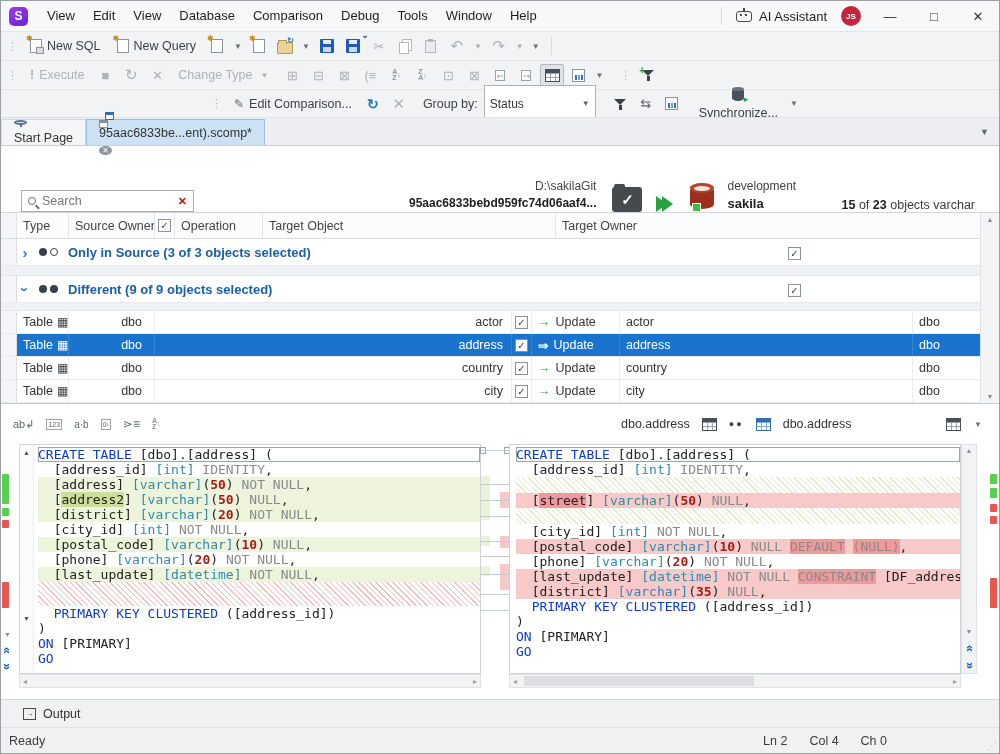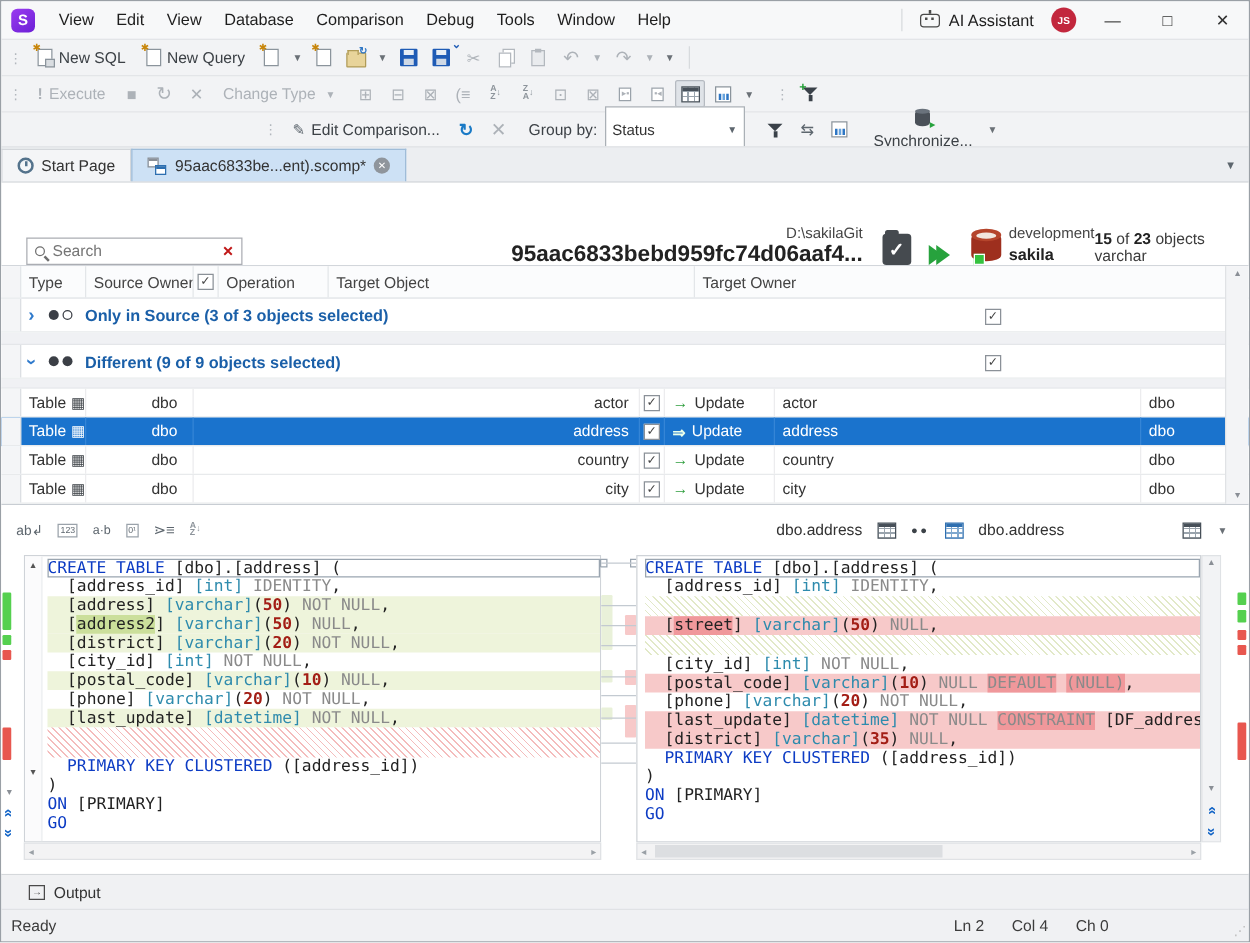--- a/index.html
+++ b/index.html
@@ -67,41 +67,41 @@
   .report::before { content:""; position:absolute; bottom:1px; left:2px; width:2px; height:5px; background:#2e76c4; box-shadow:3px 0 0 #69a4dd, 6px 0 0 #2e76c4; }
   .minidb { width:12px; height:13px; background:#4a5058; border-radius:6px/3px; position:relative; display:inline-block; }
   .minidb::before { content:""; position:absolute; top:-1px; left:0; width:12px; height:4px; border-radius:50%; background:#6a727c; }
   .minidb::after { content:"▸"; position:absolute; right:-4px; bottom:-3px; color:#27a23d; font-size:9px; }
   .combo { width:112px; height:37px; background:#fff; border:1px solid #aab0b6; display:flex; align-items:center; padding:0 5px; font-size:12px; color:#333; }
   .combo .ca { margin-left:auto; font-size:8px; color:#5d666e; }
   .blue-refresh { color:#1a7ac6; font-weight:bold; font-size:14px; }
 
   
   .tabstrip { height:28px; background:#eceef1; display:flex; align-items:flex-end; border-top:1px solid #e0e2e5; flex:0 0 auto; position:relative; }
-  .tab { height:26px; display:flex; align-items:center; gap:6px; padding:0 12px; font-size:12.5px; color:#333; border:1px solid #d4d7db; border-bottom:none; background:#f4f5f7; }
+  .tab { height:26px; display:flex; gap:6px; padding:0 12px; font-size:12.5px; color:#333; border:1px solid #d4d7db; border-bottom:none; background:#f4f5f7;flex-direction:column; }
   .tab.active { background:#cde1f5; border-color:#9fbcd8; }
   .sp-icon { width:13px; height:13px; border:2px solid #54738c; border-radius:50%; display:inline-block; position:relative; }
   .sp-icon::after { content:""; position:absolute; top:1px; left:4px; width:2px; height:4px; background:#54738c; }
   .cmpicon { width:16px; height:14px; position:relative; display:inline-block; }
   .cmpicon::before { content:""; position:absolute; top:0; left:0; width:7px; height:6px; border:1px solid #8a8f96; background:linear-gradient(#8a8f96 0 2px,#fff 2px); }
   .cmpicon::after { content:""; position:absolute; bottom:0; right:1px; width:7px; height:6px; border:1px solid #2e6fb0; background:linear-gradient(#2e6fb0 0 2px,#fff 2px); }
   .tabclose { width:13px; height:13px; border-radius:50%; background:#8f959c; color:#fff; font-size:8px; display:flex; align-items:center; justify-content:center; }
   .tab-dd { position:absolute; right:10px; bottom:8px; font-size:9px; color:#5d666e; }
 
   
   .doc { background:#fff; flex:1 1 auto; display:flex; flex-direction:column; border-top:1px solid #c9cdd2; }
   .dochead { height:66px; display:flex; align-items:flex-end; padding:0 20px; flex:0 0 auto; }
   .searchbox { width:173px; height:22px; border:1px solid #abadb3; background:#fff; display:flex; align-items:center; padding:0 6px; gap:6px; }
   .searchbox input { border:none; outline:none; flex:1; font-size:12.5px; font-family:"Liberation Sans",sans-serif; color:#333; min-width:0; }
   .mag { width:8px; height:8px; border:1.5px solid #6e6e6e; border-radius:50%; position:relative; display:inline-block; }
   .mag::after { content:""; position:absolute; width:5px; height:1.5px; background:#6e6e6e; transform:rotate(45deg); left:6px; top:8px; }
   .sclear { color:#c01818; font-size:11px; font-weight:bold; }
   .srcblock { margin-left:215px; text-align:right; line-height:17px; }
   .srcpath { font-size:12px; color:#444; }
-  .srcname { font-size:18px; font-weight:bold; color:#222; }
+  .srcname { font-size:12px; font-weight:bold; color:#222; }
   .folder-chk { width:30px; height:25px; background:#454a4f; border-radius:3px; position:relative; margin:0 14px 0 16px; color:#fff; font-size:15px; font-weight:bold; display:flex; align-items:center; justify-content:center; }
   .folder-chk::before { content:""; position:absolute; top:-3px; left:2px; width:11px; height:4px; background:#454a4f; border-radius:2px 2px 0 0; }
   .garr { width:0; height:0; border-top:8px solid transparent; border-bottom:8px solid transparent; border-left:11px solid #27a23d; display:inline-block; }
   .garr + .garr { margin-left:-5px; }
   .dbicon { width:26px; height:30px; position:relative; margin:0 12px 0 16px; }
   .dbbody { position:absolute; top:4px; left:1px; width:24px; height:23px; background:#9e2f1e; border-radius:12px/5px; }
   .dbtop { position:absolute; top:1px; left:1px; width:24px; height:10px; background:#b5452c; border-radius:50%; }
   .dbtop::after { content:""; position:absolute; top:2.5px; left:4px; width:16px; height:5px; background:#f2e7df; border-radius:50%; }
   .dbbadge { position:absolute; bottom:0; left:3px; width:9px; height:9px; background:#35c23f; border:1px solid #fff; }
   .tgtblock { text-align:left; line-height:17px; }

